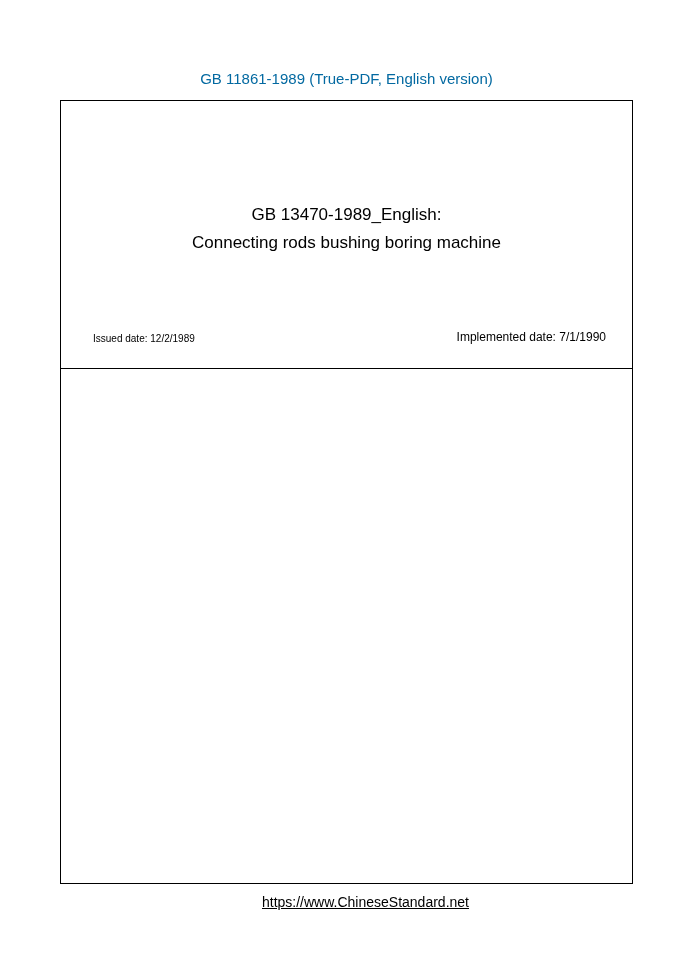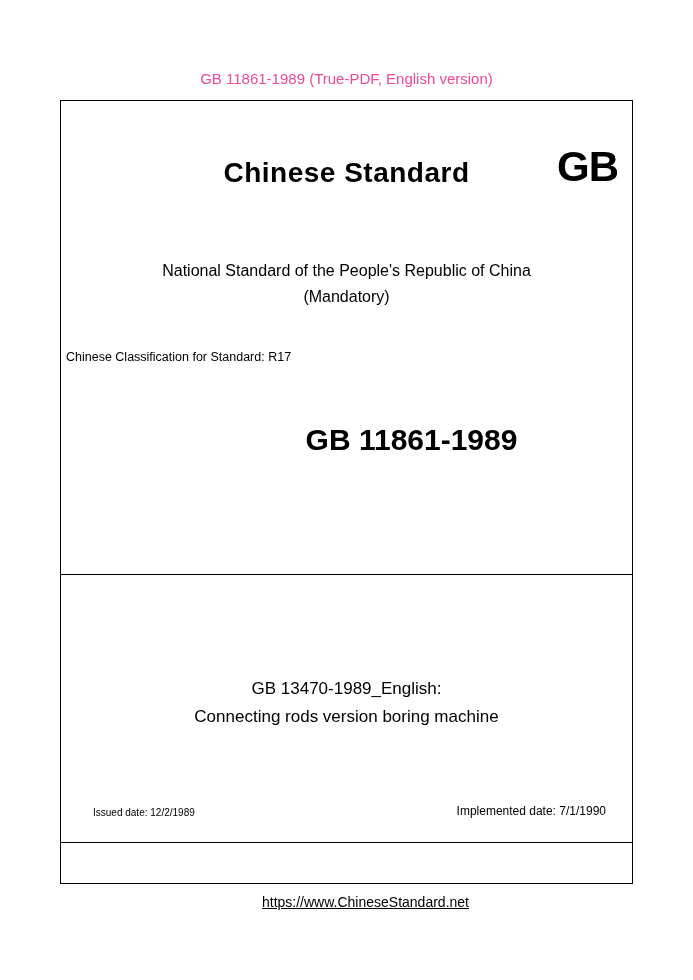--- a/index.html
+++ b/index.html
@@ -21,21 +21,21 @@
     position: relative;
     box-sizing: border-box;
   }
   .header-line {
     position: absolute;
     top: 70px;
     left: 0;
     width: 693px;
     text-align: center;
     font-size: 15px;
-    color: #ec4899;
+    color: #0369a1;
   }
   .cover-box {
     position: absolute;
     left: 60px;
     top: 100px;
     width: 573px;
     height: 784px;
     border: 1.5px solid #000;
     box-sizing: border-box;
   }
@@ -135,35 +135,25 @@
 </style>
 </head>
 <body>
 
 <div class="page">
 
   <div class="header-line">GB 11861-1989 (True-PDF, English version)</div>
 
   <div class="cover-box">
 
-    <div class="section-top">
-      <div class="title-main">Chinese Standard</div>
-      <div class="gb-logo">GB</div>
-      <div class="nat-std">
-        <div>National Standard of the People's Republic of China</div>
-        <div>(Mandatory)</div>
-      </div>
-      <div class="classification">Chinese Classification for Standard: R17</div>
-      <div class="std-number">GB 11861-1989</div>
-    </div>
 
     <div class="section-mid">
       <div class="english-title">
         <div>GB 13470-1989_English:</div>
-        <div>Connecting rods version boring machine</div>
+        <div>Connecting rods bushing boring machine</div>
       </div>
       <div class="issued-date">Issued date: 12/2/1989</div>
       <div class="implemented-date">Implemented date: 7/1/1990</div>
     </div>
 
     <div class="section-bottom"></div>
 
   </div>
 
   <a class="footer-link" href="#">https://www.ChineseStandard.net</a>

